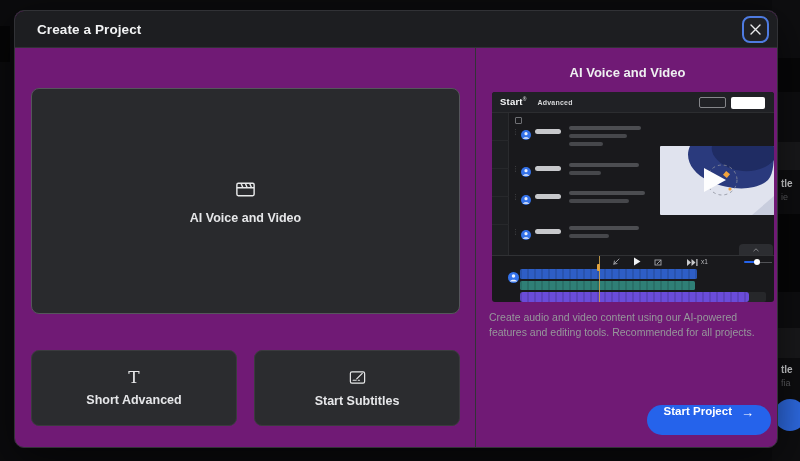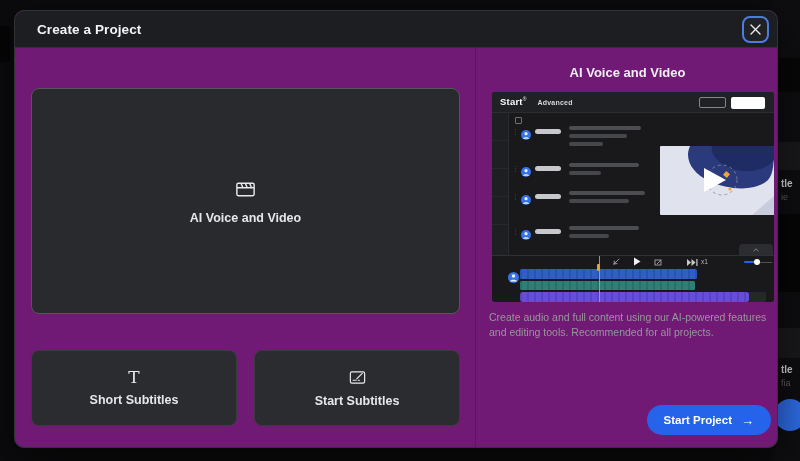--- a/index.html
+++ b/index.html
@@ -51,21 +51,21 @@
   .t-glyph { font-family:"DejaVu Serif", serif; font-size:17px; color:#e8e9ea; line-height:1; }
 
   
   .right-col { position:absolute; left:461px; top:0; width:303px; height:400px; }
   .right-title { position:absolute; left:0; top:17px; width:100%; text-align:center;
     font-size:13px; font-weight:700; color:#eef0f1; }
   .description { position:absolute; left:13px; top:262px; width:284px;
     font-size:10.5px; line-height:1.45; color:#96979b; }
   .start-btn { position:absolute; right:8px; top:357px; height:30px; padding:0 17px;
     border:none; border-radius:16px; background:var(--accent,#2563eb); cursor:pointer;
-    display:flex; align-items:center; gap:9px; font-size:11.5px; font-weight:700; color:#fff;
+    display:flex; align-items:flex-start; gap:9px; font-size:11.5px; font-weight:700; color:#fff;
     font-family:"Liberation Sans", sans-serif; }
   .start-btn .arrow { font-size:13px; font-weight:400; }
 
   
   .preview { position:absolute; left:16px; top:44px; width:282px; height:210px;
     background:#19191c; border-radius:3px; overflow:hidden; }
   .mini-header { position:absolute; left:0; top:0; width:282px; height:21px; background:#202125;
     border-bottom:1px solid #2c2d30; display:flex; align-items:center; padding:0 8px; }
   .mini-logo { font-size:9.5px; font-weight:700; color:#fafbfc; letter-spacing:.2px; }
   .mini-logo sup { font-size:5px; color:#c6c7c9; }
@@ -155,21 +155,21 @@
           <svg width="23" height="23" viewBox="0 0 24 24" fill="none" stroke="#e8e9ea" stroke-width="1.5" stroke-linejoin="round">
             <rect x="3" y="5.5" width="18" height="13" rx="1.5"></rect>
             <path d="M3 10.2 H21"></path>
             <path d="M7.3 5.5 L9.3 10.2 M11.8 5.5 L13.8 10.2 M16.3 5.5 L18.3 10.2"></path>
           </svg>
           <div class="card-label">AI Voice and Video</div>
         </div>
 
         <div class="small-card c1">
           <div class="t-glyph">T</div>
-          <div class="card-label">Short Subtitles</div>
+          <div class="card-label">Short Advanced</div>
         </div>
 
         <div class="small-card c2">
           <svg width="19" height="19" viewBox="0 0 24 24" fill="none" stroke="#e8e9ea" stroke-width="1.5" stroke-linecap="round" stroke-linejoin="round">
             <rect x="3" y="5" width="18" height="14" rx="2"></rect>
             <path d="M6.5 15.5 H10.2"></path>
             <path d="M13 15.5 H14.4"></path>
             <path d="M11 13.8 L18 6.8"></path>
           </svg>
           <div class="card-label">Start Subtitles</div>
@@ -300,21 +300,21 @@
                 <path d="M1.7 8.7 C2.2 6.6 7.8 6.6 8.3 8.7 Z" fill="#ecf1fb"></path>
               </svg>
           </span>
           <div class="trk blue"></div>
           <div class="trk teal"></div>
           <div class="trk purple"></div>
           <div class="playhead"></div>
           <div class="playhead-tick"></div>
         </div>
 
-        <div class="description">Create audio and full content using our AI-powered features and editing tools. Recommended for all projects.</div>
+        <div class="description">Create audio and video content using our AI-powered features and editing tools. Recommended for all projects.</div>
 
         <button class="start-btn">
           <span>Start Project</span>
           <span class="arrow">→</span>
         </button>
       </div>
 
     </div>
   </div>
 </div>

